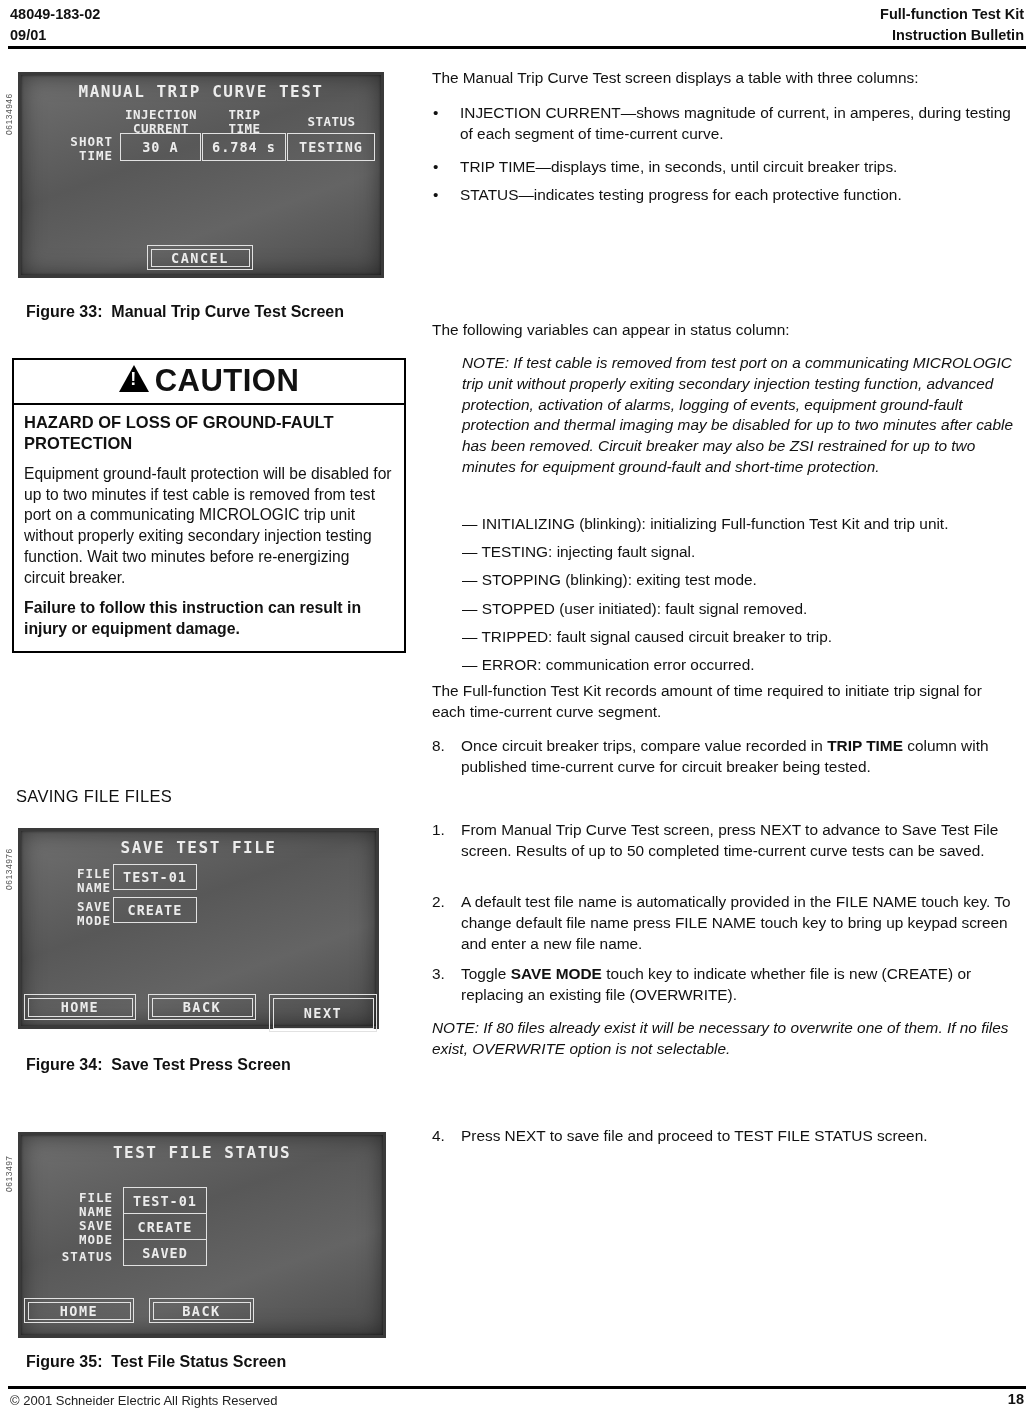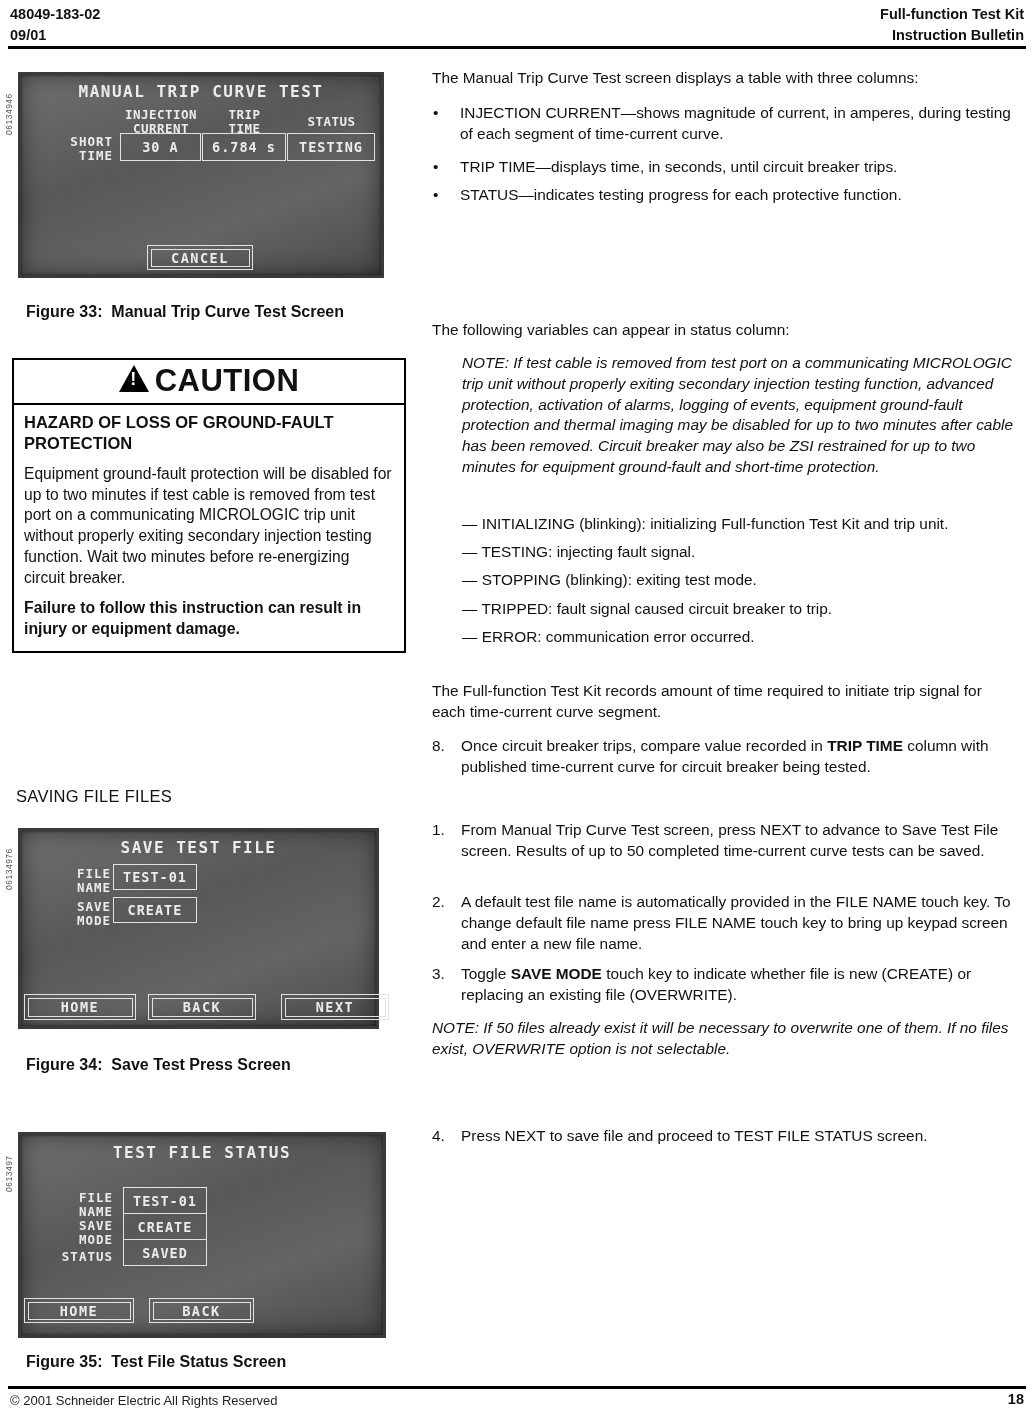--- a/index.html
+++ b/index.html
@@ -65,21 +65,21 @@
   .lcd33 .cancel{left:126px;top:170px;width:106px;height:25px;box-sizing:border-box;}
   
   .lcd34{left:18px;top:828px;width:355px;height:195px;}
   .lcd34 .lcd-title{top:7px;}
   .lcd34 .lab1{left:30px;top:36px;width:60px;}
   .lcd34 .lab2{left:30px;top:69px;width:60px;}
   .lcd34 .box1{left:92px;top:33px;width:84px;height:26px;box-sizing:border-box;}
   .lcd34 .box2{left:92px;top:66px;width:84px;height:26px;box-sizing:border-box;}
   .lcd34 .b1{left:3px;top:163px;width:112px;height:26px;box-sizing:border-box;}
   .lcd34 .b2{left:127px;top:163px;width:108px;height:26px;box-sizing:border-box;}
-  .lcd34 .b3{left:260px;top:163px;width:108px;height:26px;box-sizing:border-box;}
+  .lcd34 .b3{left:248px;top:163px;width:108px;height:38px;box-sizing:border-box;}
   
   .lcd35{left:18px;top:1132px;width:362px;height:200px;}
   .lcd35 .lcd-title{top:8px;}
   .lcd35 .lab1{left:30px;top:56px;width:62px;}
   .lcd35 .lab2{left:30px;top:84px;width:62px;}
   .lcd35 .lab3{left:30px;top:115px;width:62px;}
   .lcd35 .box1{left:102px;top:52px;width:84px;height:27px;box-sizing:border-box;}
   .lcd35 .box2{left:102px;top:78px;width:84px;height:27px;box-sizing:border-box;}
   .lcd35 .box3{left:102px;top:104px;width:84px;height:27px;box-sizing:border-box;}
   .lcd35 .b1{left:3px;top:163px;width:110px;height:25px;box-sizing:border-box;}
@@ -187,20 +187,21 @@
   </div>
 
   <div class="para" style="top:320px;">The following variables can appear in status column:</div>
 
   <div class="para indent note" style="top:353px;">NOTE: If test cable is removed from test port on a communicating MICROLOGIC trip unit without properly exiting secondary injection testing function, advanced protection, activation of alarms, logging of events, equipment ground-fault protection and thermal imaging may be disabled for up to two minutes after cable has been removed. Circuit breaker may also be ZSI restrained for up to two minutes for equipment ground-fault and short-time protection.</div>
 
   <div class="dash-list" style="top:514px;">
     <div class="dash-item">— INITIALIZING (blinking):  initializing Full-function Test Kit and trip unit.</div>
     <div class="dash-item">— TESTING:  injecting fault signal.</div>
     <div class="dash-item">— STOPPING (blinking): exiting test mode.</div>
+    <div class="dash-item">— STOPPED (user initiated): fault signal removed.</div>
     <div class="dash-item">— TRIPPED:  fault signal caused circuit breaker to trip.</div>
     <div class="dash-item">— ERROR:  communication error occurred.</div>
   </div>
 
   <div class="para" style="top:681px;">The Full-function Test Kit records amount of time required to initiate trip signal for each time-current curve segment.</div>
 
   <div class="num-row" style="top:736px;">
     <span class="num">8.</span>
     <span><span>Once circuit breaker trips, compare value recorded in </span><b>TRIP TIME</b><span> column with published time-current curve for circuit breaker being tested.</span></span>
   </div>
@@ -211,21 +212,21 @@
   </div>
   <div class="num-row" style="top:892px;">
     <span class="num">2.</span>
     <span>A default test file name is automatically provided in the FILE NAME touch key. To change default file name press FILE NAME touch key to bring up keypad screen and enter a new file name.</span>
   </div>
   <div class="num-row" style="top:964px;">
     <span class="num">3.</span>
     <span><span>Toggle </span><b>SAVE MODE</b><span> touch key to indicate whether file is new (CREATE) or replacing an existing file (OVERWRITE).</span></span>
   </div>
 
-  <div class="para note" style="top:1018px;">NOTE: If 50 files already exist it will be necessary to overwrite one of them. If no files exist, OVERWRITE option is not selectable.</div>
+  <div class="para note" style="top:1018px;">NOTE: If 80 files already exist it will be necessary to overwrite one of them. If no files exist, OVERWRITE option is not selectable.</div>
 
   <div class="num-row" style="top:1126px;">
     <span class="num">4.</span>
     <span>Press NEXT to save file and proceed to TEST FILE STATUS screen.</span>
   </div>
 
   <div class="ftr-rule"></div>
   <div class="ftr-copy">© 2001  Schneider Electric  All Rights Reserved</div>
   <div class="ftr-page">18</div>
 

